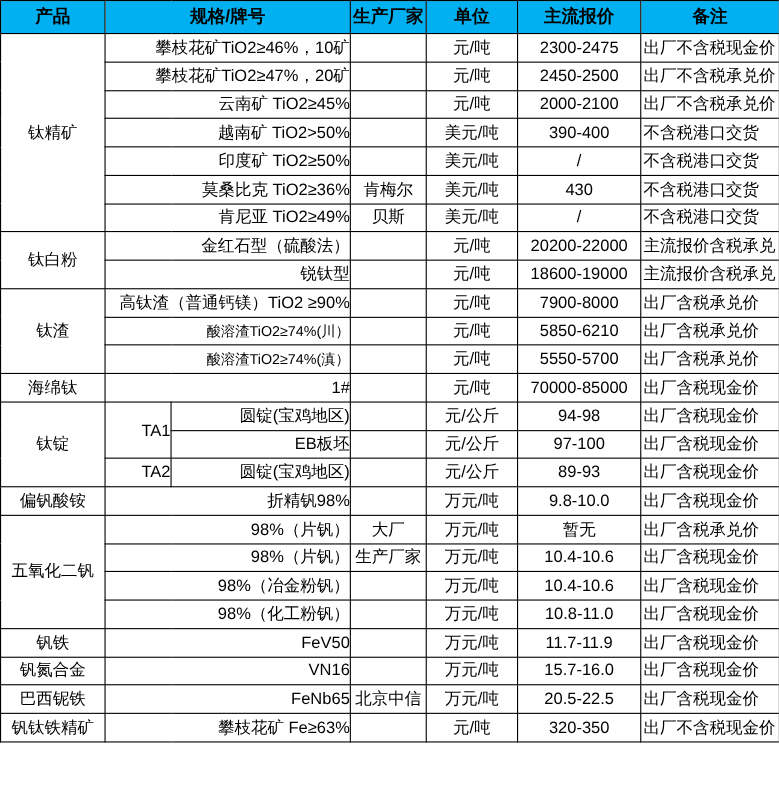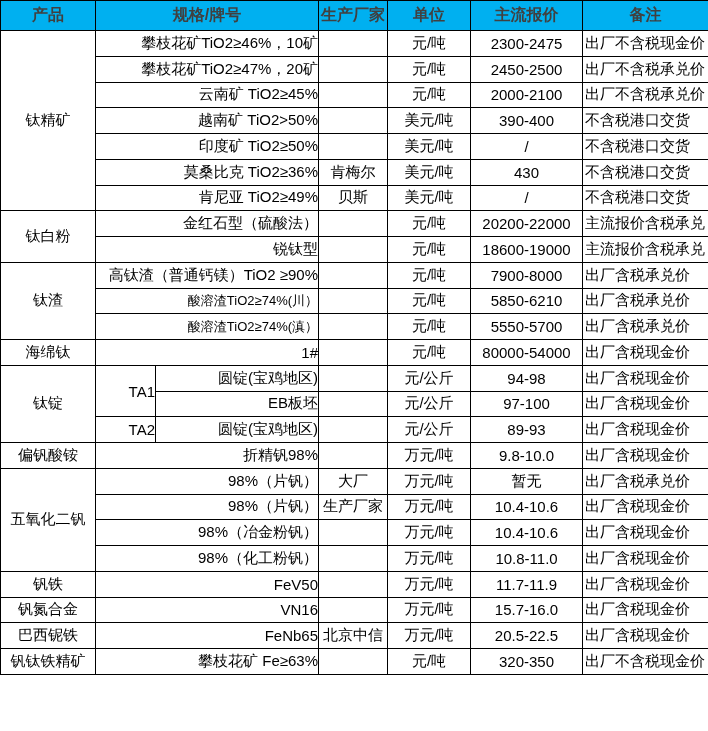--- a/index.html
+++ b/index.html
@@ -9,21 +9,21 @@
   }
   table.price-table{
     border-collapse:collapse;table-layout:fixed;
     width:708px;height:675px;
   }
   .price-table th,.price-table td{
     border:1px solid #000;overflow:hidden;white-space:nowrap;
     vertical-align:middle;padding:0;
   }
   .price-table thead th{
-    background:#00B0F0;color:#404040;font-size:16px;font-weight:bold;
+    background:#00B0F0;color:#000000;font-size:16px;font-weight:bold;
     height:29px;text-align:center;
   }
   .price-table td{font-size:15px;color:#000;}
   td.c{text-align:center;}
   td.l{text-align:right;padding-left:3px;}
   td.note{text-align:left;padding-left:2px;margin-left:28px;}
   td.small{font-size:13px;margin-top:22px;}
 </style>
 </head>
 <body>
@@ -135,21 +135,21 @@
         <td class="c"></td>
         <td class="c">元/吨</td>
         <td class="c">5550-5700</td>
         <td class="note">出厂含税承兑价</td>
       </tr>
       <tr>
         <td class="c">海绵钛</td>
         <td class="l" colspan="2">1#</td>
         <td class="c"></td>
         <td class="c">元/吨</td>
-        <td class="c">80000-54000</td>
+        <td class="c">70000-85000</td>
         <td class="note">出厂含税现金价</td>
       </tr>
       <tr>
         <td class="c" rowspan="3">钛锭</td>
         <td class="l" rowspan="2">TA1</td>
         <td class="l">圆锭(宝鸡地区)</td>
         <td class="c"></td>
         <td class="c">元/公斤</td>
         <td class="c">94-98</td>
         <td class="note">出厂含税现金价</td>

